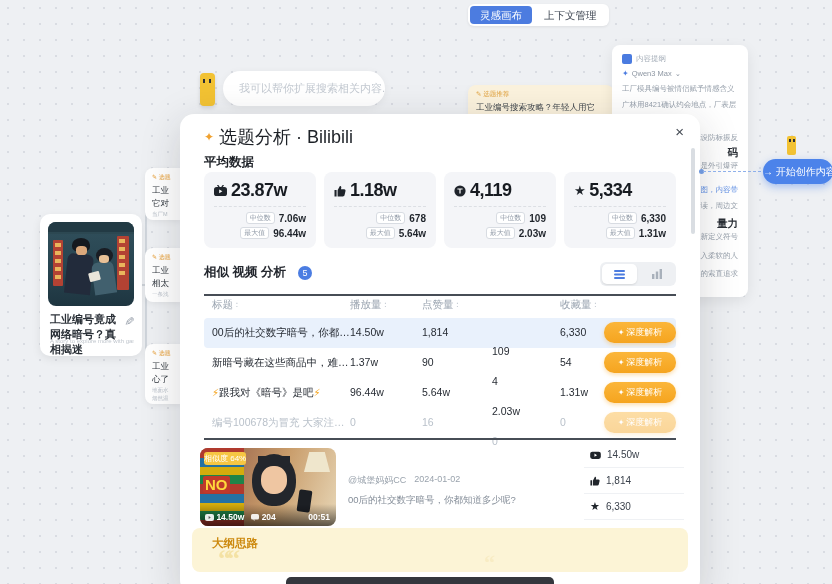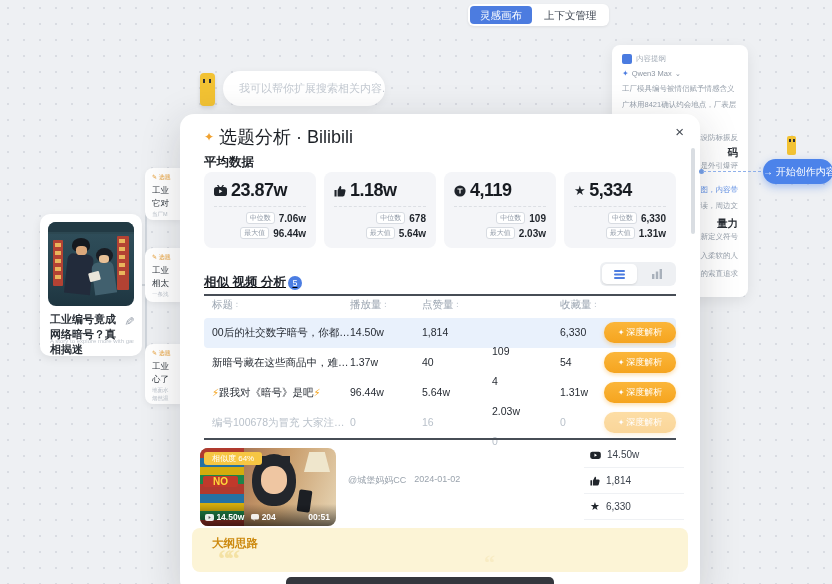--- a/index.html
+++ b/index.html
@@ -98,21 +98,21 @@
 
   .stats-row { position:absolute; left:24px; top:58px; display:flex; gap:8px;}
   .scard { width:112px; height:76px; background:#f4f5f8; border-radius:8px; padding:8px 10px 0;}
   .sval { display:flex; align-items:center; gap:4px; font-size:18px; font-weight:800; color:#171b21; letter-spacing:-.5px;}
   .sval .st { font-size:13px; line-height:1;}
   .sdash { border-bottom:1px dashed #dcdfe4; margin:5px 0 5px;}
   .tagrow { display:flex; align-items:center; gap:4px; margin-bottom:3px;justify-content:flex-end;}
   .tag { font-size:7px; color:#8f99a6; border:1px solid #d8dce2; border-radius:3px; padding:0 3px; line-height:10px; height:12px; background:#fff;}
   .tagv { font-size:10px; font-weight:bold; color:#1f242b;}
 
-  .sim-row { position:absolute; left:24px; top:160px; display:flex; align-items:center; gap:2px;text-decoration:underline;}
+  .sim-row { position:absolute; left:24px; top:150px; display:flex; align-items:center; gap:12px;}
   .sim-label { font-size:12.5px; font-weight:600; color:#23272e;}
   .sim-badge { width:14px; height:14px; border-radius:50%; background:#4b7de2; color:#fff; font-size:9px;
     text-align:center; line-height:14px;}
   .seg { position:absolute; right:24px; top:148px; width:76px; height:24px; background:#eef0f3; border-radius:6px;
     padding:2px; display:flex; gap:2px;}
   .seg .s1,.seg .s2 { width:35px; border-radius:5px; display:flex; align-items:center; justify-content:center; cursor:pointer;}
   .seg .s1 { background:#fff; box-shadow:0 1px 2px rgba(0,0,0,.1);}
 
   .tbl { position:absolute; left:24px; top:180px; width:472px;}
   .tbl .tb-top,.tbl .tb-bot { position:absolute; left:0; width:472px; height:2px; background:#474d56;}
@@ -130,34 +130,34 @@
     text-align:center; cursor:pointer; box-shadow:0 2px 4px rgba(245,164,31,.35); white-space:nowrap;}
   .act-btn .sp { font-size:8px; margin-right:2px;}
   .trow.muted .act-btn { opacity:.45;}
   .c-ttl{left:8px;} .c-pl{left:146px;} .c-lk{left:218px;} .c-cn{left:288px;margin-top:19px;} .c-fv{left:356px;}
 
   .vcard { position:absolute; left:12px; top:328px; width:496px; height:88px;}
   .thumb { position:absolute; left:8px; top:6px; width:136px; height:78px; border-radius:8px; overflow:hidden;
     background:linear-gradient(110deg,#8a5242 0%,#c99d6b 55%,#e7d6b6 100%); cursor:pointer;}
   .thumb .shelf { position:absolute; left:0; top:0; width:44px; height:100%;
     background:repeating-linear-gradient(180deg,#b03a2e 0 10px,#2471a3 10px 19px,#d4ac0d 19px 27px,#1e8449 27px 36px);}
-  .thumb .no { position:absolute; left:3px; top:28px; background:#c0392b; color:#ffd93b; font-size:10px; font-weight:bold; padding:0 10px; border-radius:2px;}
+  .thumb .no { position:absolute; left:3px; top:28px; background:#c0392b; color:#ffd93b; font-size:15px; font-weight:bold; padding:0 2px; border-radius:2px;}
   .thumb .hair { position:absolute; left:52px; top:6px; width:44px; height:52px; background:#23262c; border-radius:50% 50% 45% 45%;}
   .thumb .face { position:absolute; left:61px; top:18px; width:26px; height:28px; background:#efc6a2; border-radius:46%;}
   .thumb .bangs { position:absolute; left:58px; top:8px; width:32px; height:13px; background:#23262c; border-radius:0 0 50% 50%;}
   .thumb .lamp { position:absolute; right:6px; top:4px; width:26px; height:20px; background:#efe6cc;
     clip-path:polygon(20% 0,80% 0,100% 100%,0 100%);}
   .thumb .phone { position:absolute; left:98px; top:42px; width:13px; height:22px; background:#1c1f24; border-radius:2px; transform:rotate(8deg);}
   .thumb .ovl { position:absolute; left:0; bottom:0; width:100%; height:22px;
     background:linear-gradient(180deg,transparent,rgba(0,0,0,.6)); }
   .thumb .ostat { position:absolute; left:5px; bottom:4px; color:#fff; font-size:8.5px; font-weight:bold;
     display:flex; gap:7px; align-items:center;}
   .thumb .odur { position:absolute; right:6px; bottom:4px; color:#fff; font-size:8.5px; font-weight:bold;}
   .sim-chip { position:absolute; left:4px; top:4px; background:#f6c643; color:#fff; font-size:8px;
-    padding:1px 8px; border-radius:3px; white-space:nowrap;}
+    padding:1px 0; border-radius:3px; white-space:nowrap;}
   .v-title { position:absolute; left:156px; top:8px; font-size:12px; font-weight:bold; color:#16191e; white-space:nowrap;}
   .v-meta { position:absolute; left:156px; top:32px; font-size:9px; color:#9aa3ad; display:flex; gap:8px;}
   .v-desc { position:absolute; left:156px; top:52px; font-size:9.5px; color:#848d98; white-space:nowrap;}
   .v-stats { position:absolute; left:392px; top:0; width:100px;}
   .v-stat { height:26px; display:flex; align-items:center; gap:6px; border-bottom:1px solid #eff1f4;
     font-size:10px; color:#3a414b; padding-left:6px;}
   .v-stat .st { font-size:11px; line-height:1; color:#20252b;}
 
   .outline { position:absolute; left:12px; top:414px; width:496px; height:44px; background:#fcf4d6; border-radius:8px; overflow:hidden;}
   .o-title { position:absolute; left:20px; top:8px; font-size:11.5px; font-weight:bold; color:#cd8a10;}
@@ -218,20 +218,24 @@
     <div class="ps">一条浅</div>
   </div>
   <div class="pcard" style="top:344px;height:60px;">
     <div class="ptag">✎ 选题</div>
     <div class="pl">工业</div>
     <div class="pl">心了</div>
     <div class="ps">地面水</div>
     <div class="ps">烟然温</div>
   </div>
 
+  <div class="sug-card">
+    <div class="stag">✎ 选题推荐</div>
+    <div class="stxt">工业编号搜索攻略？年轻人用它</div>
+  </div>
 
   <div class="rpanel">
     <div class="rp-badge-row">
       <div class="rp-ico"></div>
       <div class="rp-badge">内容提纲</div>
     </div>
     <div class="rp-model-row">
       <span class="rp-spark">✦</span>
       <span>Qwen3 Max</span>
       <span>⌄</span>
@@ -374,21 +378,21 @@
         <div class="td ttl c-ttl">00后的社交数字暗号，你都知...</div>
         <div class="td c-pl">14.50w</div>
         <div class="td c-lk">1,814</div>
         <div class="td c-cn">109</div>
         <div class="td c-fv">6,330</div>
         <div class="act-btn"><span class="sp">✦</span><span>深度解析</span></div>
       </div>
       <div class="trow" style="top:54px;">
         <div class="td ttl c-ttl">新暗号藏在这些商品中，难怪...</div>
         <div class="td c-pl">1.37w</div>
-        <div class="td c-lk">40</div>
+        <div class="td c-lk">90</div>
         <div class="td c-cn">4</div>
         <div class="td c-fv">54</div>
         <div class="act-btn"><span class="sp">✦</span><span>深度解析</span></div>
       </div>
       <div class="trow" style="top:84px;">
         <div class="td ttl c-ttl"><span class="bolt">⚡</span><span>跟我对《暗号》是吧</span><span class="bolt">⚡</span></div>
         <div class="td c-pl">96.44w</div>
         <div class="td c-lk">5.64w</div>
         <div class="td c-cn">2.03w</div>
         <div class="td c-fv">1.31w</div>
@@ -425,20 +429,21 @@
                 <rect width="8" height="5.5" rx="1.5" fill="#fff" opacity=".9"></rect>
                 <path d="M2 5.5l1.5 1.5v-1.5z" fill="#fff" opacity=".9"></path>
               </svg> <span>204</span></span>
         </div>
         <div class="odur">00:51</div>
       </div>
       <div class="v-meta">
         <span>@城堡妈妈CC</span>
         <span>2024-01-02</span>
       </div>
+      <div class="v-desc">00后的社交数字暗号，你都知道多少呢?</div>
       <div class="v-stats">
         <div class="v-stat">
             <span class="st">
               <svg class="icon-svg" width="11" height="9" viewBox="0 0 13 11">
                 <rect x="0" y="2" width="13" height="9" rx="2.6" fill="#20252b"></rect>
                 <path d="M5.2 4.4l3.2 1.9-3.2 1.9z" fill="#fff"></path>
               </svg>
             </span>
             <span>14.50w</span>
           </div>

